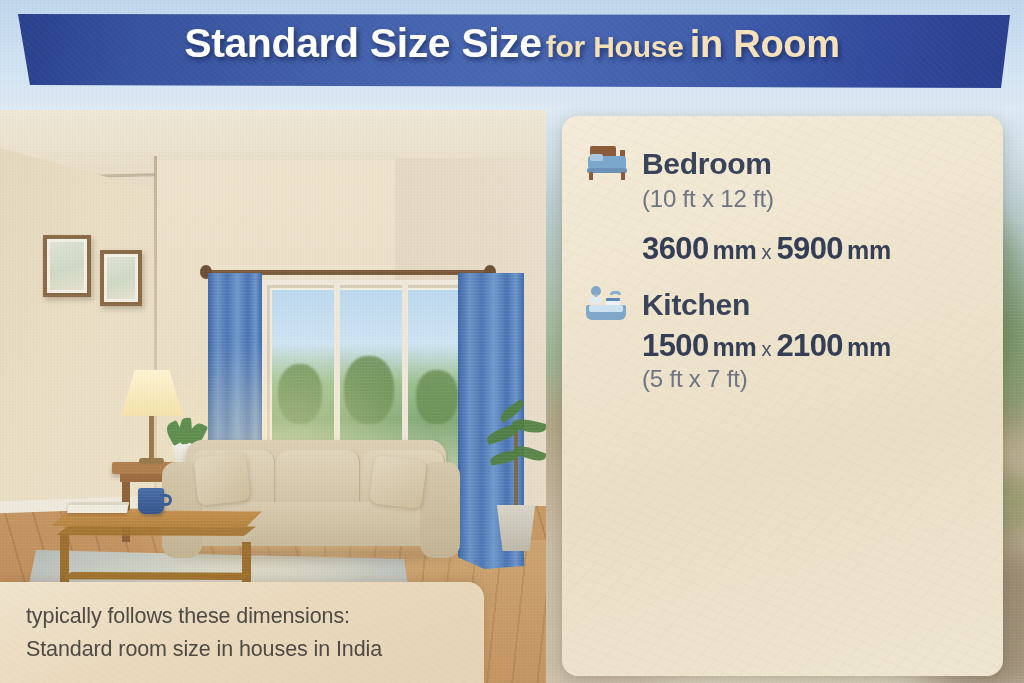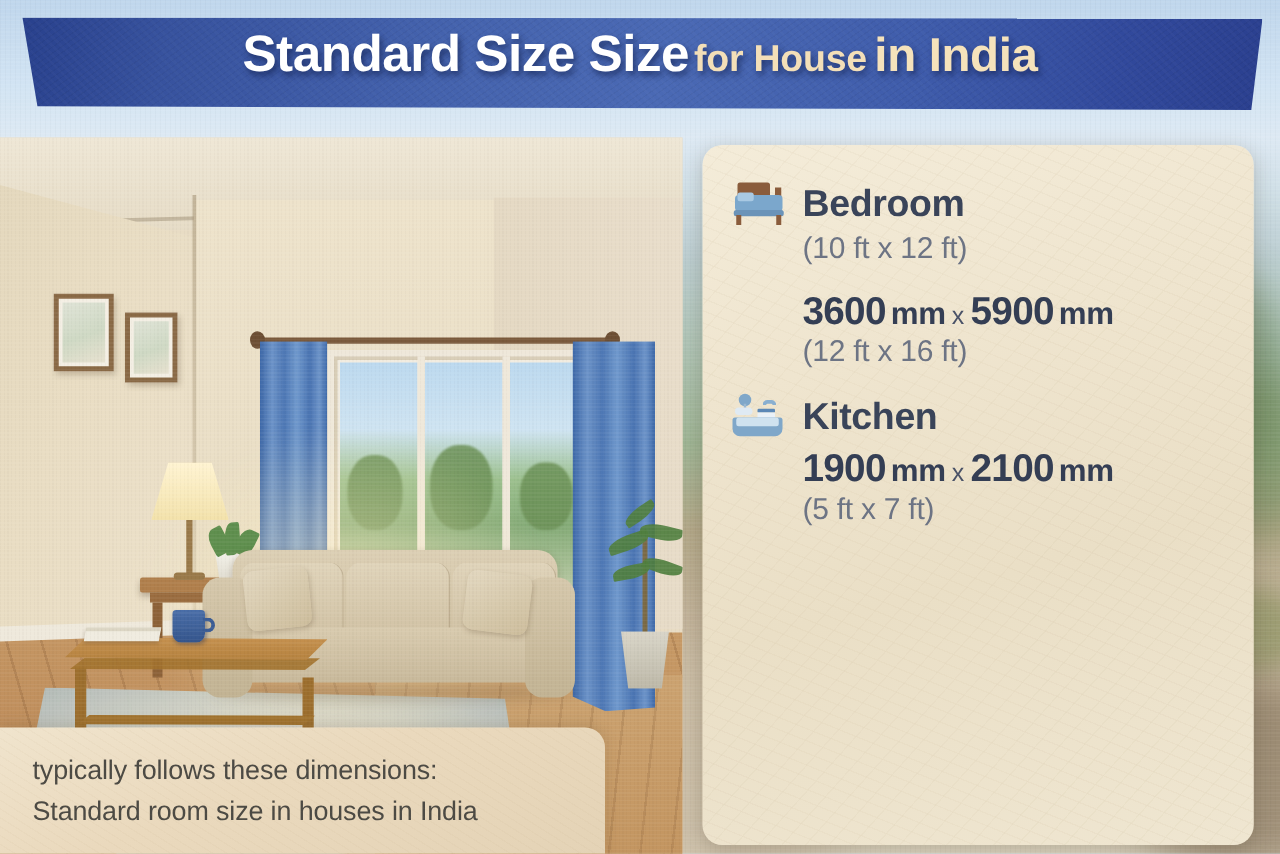--- a/index.html
+++ b/index.html
@@ -278,21 +278,21 @@
   <div class="blotch dirt"></div>
   <div class="blotch sand"></div>
   <div class="noise"></div>
 </div>
 
 <div id="banner-wrap">
   <div id="banner">
     <div class="grain"></div>
   </div>
   <div id="banner-title">
-    <span class="t-main">Standard Size Size</span><span class="t-mid">for House</span><span class="t-end">in India</span>
+    <span class="t-main">Standard Size Size</span><span class="t-mid">for House</span><span class="t-end">in Room</span>
   </div>
 </div>
 
 <div id="room">
   <div class="r ceiling"></div>
   <div class="r ceil-edge"></div>
   <div class="r wall-left"></div>
   <div class="r wall-back"></div>
   <div class="r wall-right"></div>
   <div class="r corner"></div>
@@ -400,36 +400,35 @@
       </div>
       <div class="entry-name">Bedroom</div>
     </div>
     <div class="dim-ft">(10 ft x 12 ft)</div>
   </div>
 
   <div class="room-entry">
     <div class="dim-mm">
       <span class="dim-num">3600</span><span class="dim-unit">mm</span><span class="dim-x">x</span><span class="dim-num">5900</span><span class="dim-unit">mm</span>
     </div>
-    <div class="dim-ft">(12 ft x 16 ft)</div>
   </div>
 
 
   <div class="room-entry">
     <div class="entry-head">
       <div class="entry-icon">
         <div class="ic bt-mirr"></div>
           <div class="ic bt-post"></div>
         <div class="ic bt-fau"></div>
           <div class="ic bt-tow2"></div>
           <div class="ic bt-tow"></div>
         <div class="ic bt-sink"></div>
           <div class="ic bt-tub"></div>
           <div class="ic bt-in"></div>
       </div>
       <div class="entry-name">Kitchen</div>
     </div>
     <div class="dim-mm">
-      <span class="dim-num">1900</span><span class="dim-unit">mm</span><span class="dim-x">x</span><span class="dim-num">2100</span><span class="dim-unit">mm</span>
+      <span class="dim-num">1500</span><span class="dim-unit">mm</span><span class="dim-x">x</span><span class="dim-num">2100</span><span class="dim-unit">mm</span>
     </div>
     <div class="dim-ft">(5 ft x 7 ft)</div>
   </div>
 </div>
 
 </body></html>

